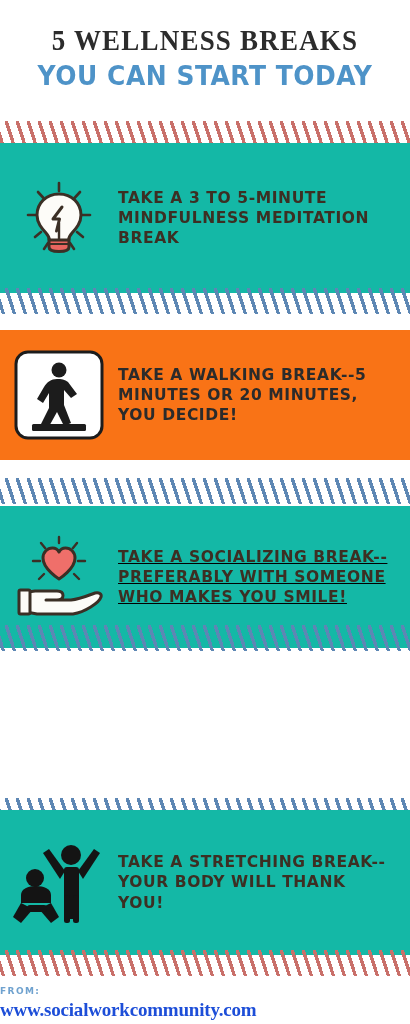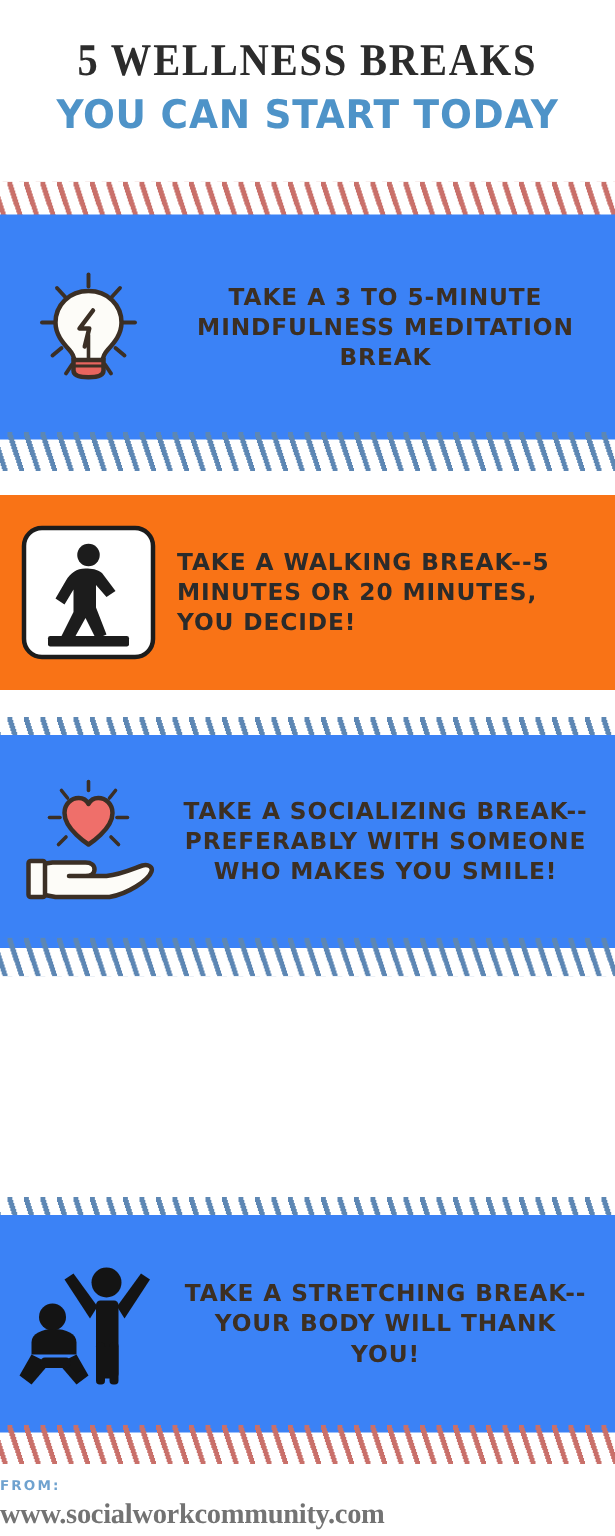--- a/index.html
+++ b/index.html
@@ -65,21 +65,21 @@
         rgba(0,0,0,0) 58%, rgba(0,0,0,0) 100%);
   }
 
   
   .block {
     position:absolute;
     left:0; width:410px;
     display:flex;
     align-items:center;
   }
-  .block.orange { background:#3b82f6;text-align:center; }
+  .block.orange { background:#14b8a6; }
   .block.white  { background:#f97316; }
 
   .icon-cell {
     width:118px;
     flex:0 0 118px;
     display:flex;
     align-items:center;
     justify-content:center;
   }
   .text-cell {
@@ -107,21 +107,21 @@
     font-size:9px;
     letter-spacing:1.4px;
     color:#6fa2cf;
   }
   .site-url {
     margin-top:3px;
     font-family:"Liberation Serif", serif;
     font-weight:bold;
     font-size:19px;
     letter-spacing:-0.2px;
-    color:#737373;
+    color:#1d4ed8;
   }
 </style>
 </head>
 <body>
 
 <div class="page">
 
   <div class="header">
     <div class="title">5 WELLNESS BREAKS</div>
     <div class="subtitle">YOU CAN START TODAY</div>
@@ -172,21 +172,21 @@
     </div>
     <div class="text-cell">
       <div class="tip-text">TAKE A WALKING BREAK--5 MINUTES OR 20 MINUTES, YOU DECIDE!</div>
     </div>
   </div>
 
   <div class="divider sl-blue" style="top:478px;">
     <div class="slashes"></div>
   </div>
 
-  <div class="block orange" style="top:490px; height:142px;">
+  <div class="block orange" style="top:506px; height:142px;text-decoration:underline;">
     <div class="icon-cell">
       <svg width="92" height="84" viewBox="0 0 92 84">
         <g stroke="#3b2f25" stroke-width="2.4" stroke-linecap="round" fill="none">
           <line x1="46" y1="2" x2="46" y2="8"></line>
           <line x1="28" y1="8" x2="32" y2="13"></line>
           <line x1="64" y1="8" x2="60" y2="13"></line>
           <line x1="20" y1="26" x2="27" y2="26"></line>
           <line x1="72" y1="26" x2="65" y2="26"></line>
           <line x1="26" y1="44" x2="31" y2="39"></line>
           <line x1="66" y1="44" x2="61" y2="39"></line>

